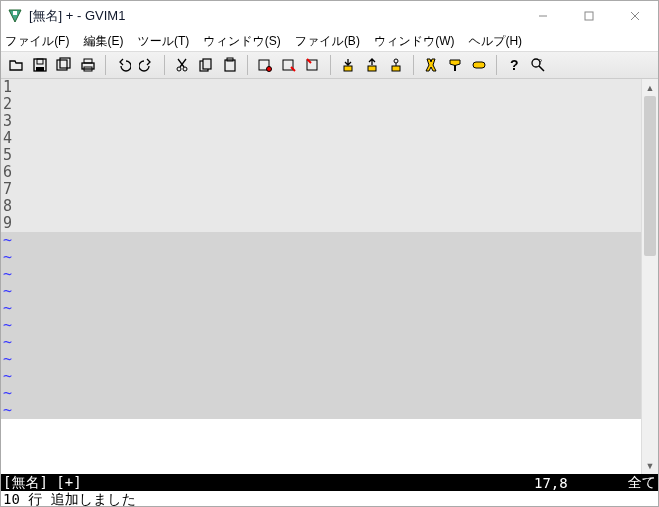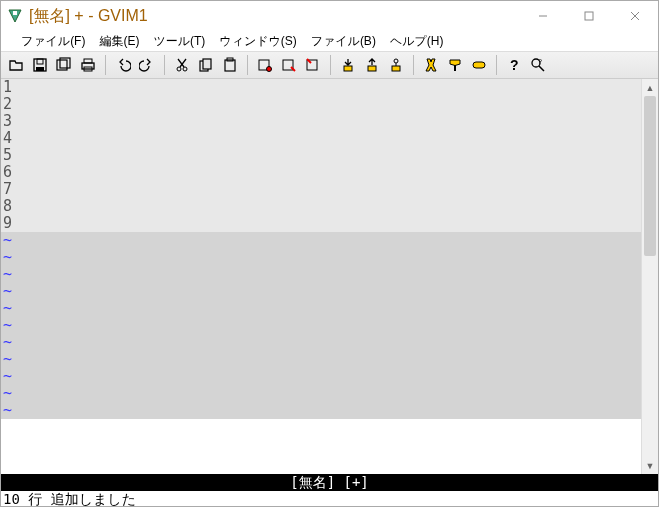--- a/index.html
+++ b/index.html
@@ -16,32 +16,32 @@
   background: #fff;
   display: flex;
   align-items: center;
   padding: 0 0 0 6px;
   color: #999;
 }
 .titlebar .app-icon {
   width: 16px; height: 16px;
   margin-right: 6px;
 }
-.titlebar .title { flex: 1; font-size: 16px; color: #a16207; }
+.titlebar .title { flex: 1; font-size: 13px; color: #0f172a; }
 .winbtn {
   width: 46px; height: 30px;
   display: flex; align-items: center; justify-content: center;
   color: #888;
 }
 
 .menubar {
   height: 20px;
   display: flex;
   align-items: center;
-  padding: 0 16px;
+  padding: 0 0;
   background: #fff;
   font-size: 12px;
   gap: 6px;
 }
 .menuitem { padding: 2px 4px; color: #000; }
 
 .toolbar {
   height: 28px;
   background: linear-gradient(#f2f2f2, #e6e6e6);
   border-top: 1px solid #ddd;
@@ -109,21 +109,20 @@
 
 .statusbar {
   height: 17px;
   background: #000;
   color: #fff;
   font-family: "MS Gothic", monospace;
   font-size: 14px;
   display: flex;
   align-items: center;
   padding: 0 2px;
-  flex-direction: column;
 }
 .status-left { flex: 1; }
 .status-pos { margin-right: 60px; }
 .cmdline {
   height: 29px;
   background: #fff;
   font-family: "MS Gothic", monospace;
   font-size: 14px;
   padding: 0 2px;
   color: #000;
@@ -158,20 +157,21 @@
       </svg>
     </div>
 </div>
 
 <div class="menubar">
   <span class="menuitem">ファイル(F)</span>
   <span class="menuitem">編集(E)</span>
   <span class="menuitem">ツール(T)</span>
   <span class="menuitem">ウィンドウ(S)</span>
   <span class="menuitem">ファイル(B)</span>
+  <span class="menuitem">ウィンドウ(W)</span>
   <span class="menuitem">ヘルプ(H)</span>
 </div>
 
 <div class="toolbar">
   <div class="tool">
       <svg width="16" height="16">
         <path d="M2 4h5l1 2h6v7H2z" fill="none" stroke="#000" stroke-width="1.3"></path>
       </svg>
     </div>
   <div class="tool">
@@ -328,17 +328,17 @@
   </div>
   <div class="scrollbar">
     <div class="scroll-arrow up">▲</div>
     <div class="scroll-thumb"></div>
     <div class="scroll-arrow down">▼</div>
   </div>
 </div>
 
 <div class="statusbar">
   <span class="status-left">[無名] [+]</span>
-  <span class="status-pos">16,9</span>
+  <span class="status-pos">17,8</span>
   <span>全て</span>
 </div>
 
 <div class="cmdline">10 行 追加しました</div>
 
 </body></html>

